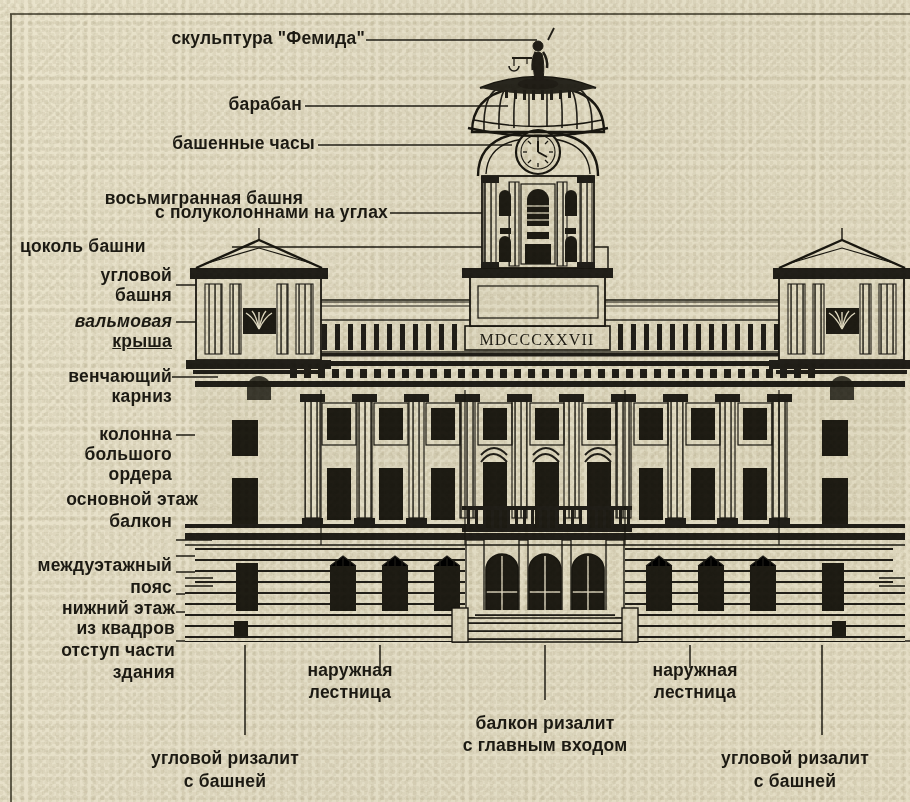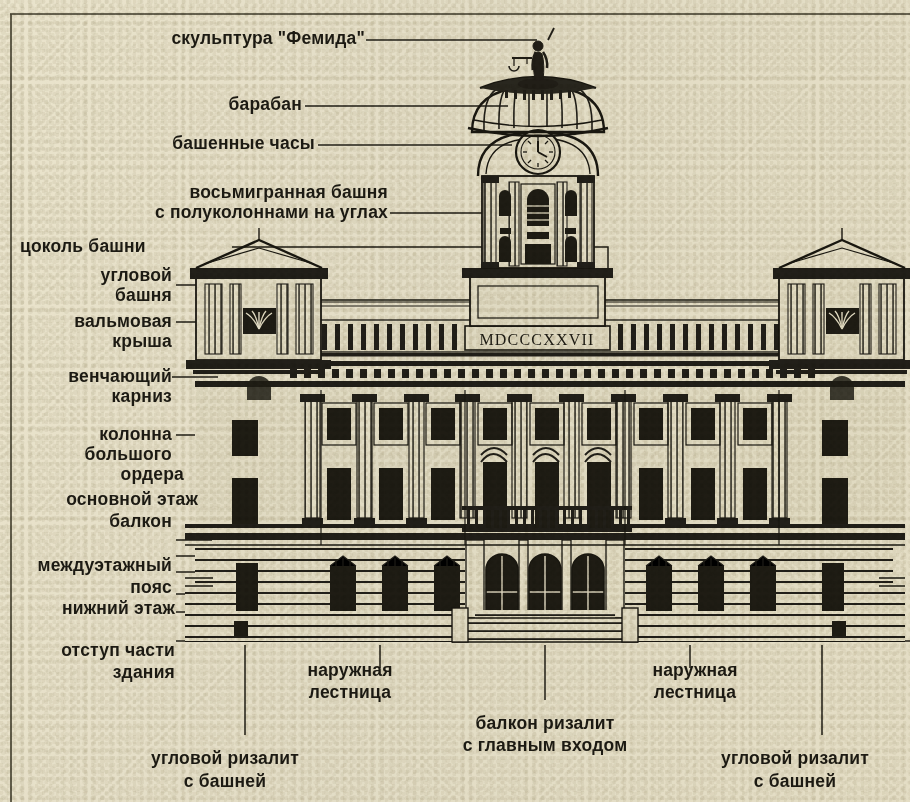--- a/index.html
+++ b/index.html
@@ -531,46 +531,47 @@
       </g>
     </g>
   </svg>
 
   <div class="lbl r" style="left:40px;top:28px;width:325px;">скульптура "Фемида"</div>
 
   <div class="lbl r" style="left:40px;top:94px;width:262px;">барабан</div>
 
   <div class="lbl r" style="left:40px;top:133px;width:275px;">башенные часы</div>
 
-  <div class="lbl r" style="left:20px;top:182px;width:368px;">восьмигранная башня</div>
+  <div class="lbl r" style="left:20px;top:188px;width:368px;text-align:center;">восьмигранная башня</div>
   <div class="lbl r" style="left:20px;top:202px;width:368px;text-align:right;">с полуколоннами на углах</div>
 
   <div class="lbl" style="left:20px;top:236px;">цоколь башни</div>
 
   <div class="lbl r" style="left:20px;top:265px;width:152px;">угловой</div>
   <div class="lbl r" style="left:20px;top:285px;width:152px;">башня</div>
 
-  <div class="lbl r" style="left:20px;top:311px;width:152px;">вальмовая</div>
-  <div class="lbl r" style="left:20px;top:331px;width:152px;">крыша</div>
+  <div class="lbl r" style="left:20px;top:311px;width:152px;font-style:italic;">вальмовая</div>
+  <div class="lbl r" style="left:20px;top:331px;width:152px;text-decoration:underline;">крыша</div>
 
   <div class="lbl r" style="left:12px;top:366px;width:160px;">венчающий</div>
   <div class="lbl r" style="left:12px;top:386px;width:160px;">карниз</div>
 
   <div class="lbl r" style="left:12px;top:424px;width:160px;">колонна</div>
   <div class="lbl r" style="left:12px;top:444px;width:160px;">большого</div>
-  <div class="lbl r" style="left:24px;top:464px;width:160px;">ордера</div>
+  <div class="lbl r" style="left:12px;top:464px;width:160px;">ордера</div>
 
   <div class="lbl r" style="left:0px;top:489px;width:198px;">основной этаж</div>
 
   <div class="lbl r" style="left:0px;top:511px;width:172px;">балкон</div>
 
   <div class="lbl r" style="left:0px;top:555px;width:172px;">междуэтажный</div>
   <div class="lbl r" style="left:0px;top:577px;width:172px;">пояс</div>
 
   <div class="lbl r" style="left:0px;top:598px;width:175px;">нижний этаж</div>
+  <div class="lbl r" style="left:0px;top:618px;width:175px;">из квадров</div>
 
   <div class="lbl r" style="left:0px;top:640px;width:175px;">отступ части</div>
   <div class="lbl r" style="left:0px;top:662px;width:175px;">здания</div>
 
   <div class="lbl c" style="left:255px;top:660px;width:190px;">наружная</div>
   <div class="lbl c" style="left:255px;top:682px;width:190px;">лестница</div>
 
   <div class="lbl c" style="left:600px;top:660px;width:190px;">наружная</div>
   <div class="lbl c" style="left:600px;top:682px;width:190px;">лестница</div>
 

